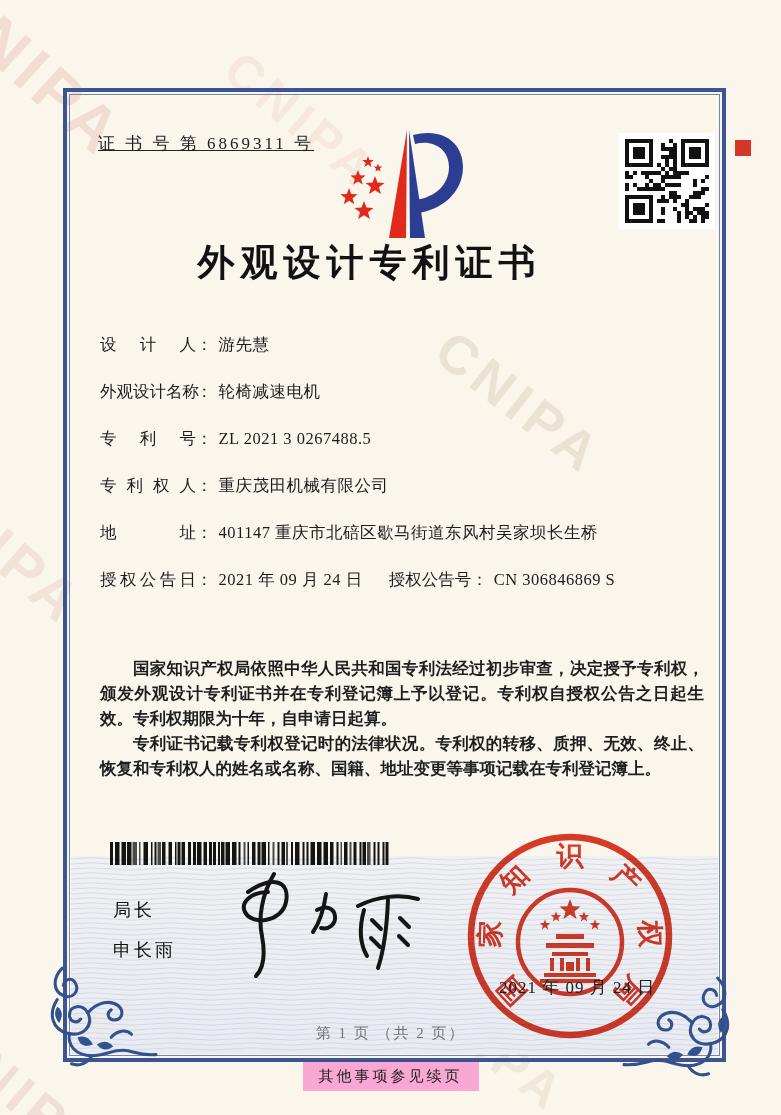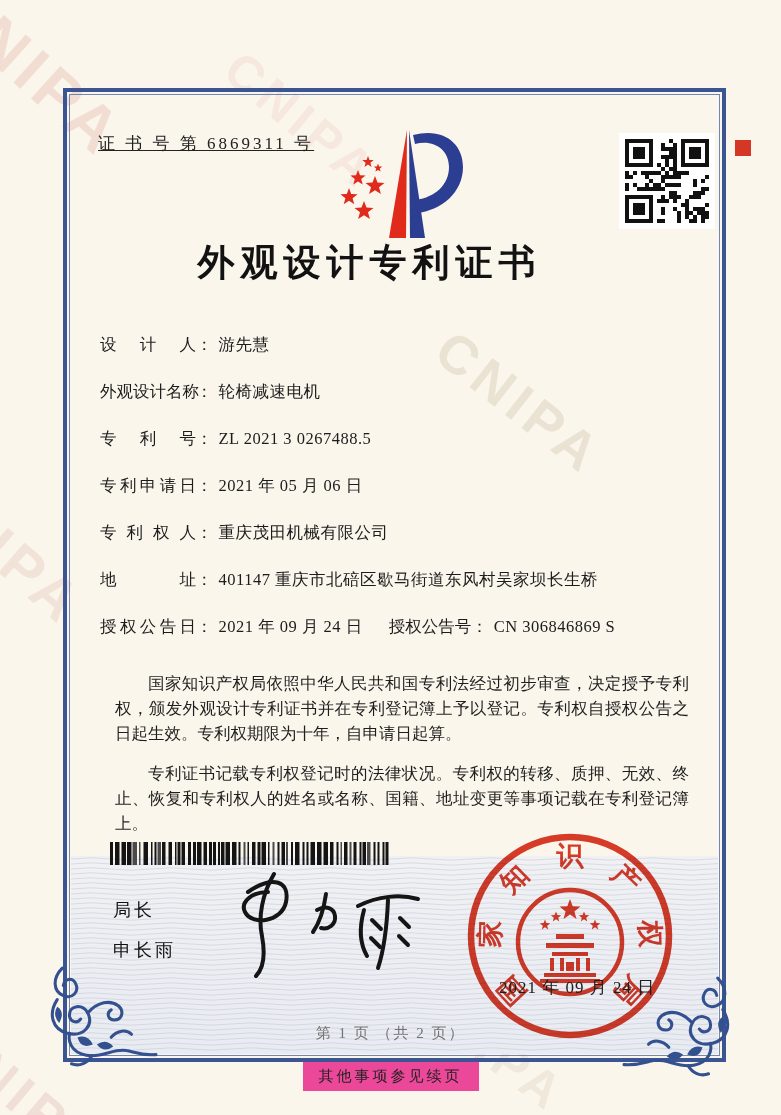--- a/index.html
+++ b/index.html
@@ -20,36 +20,36 @@
   .title{position:absolute;left:0;top:238px;width:739px;text-align:center;
          font-size:37px;font-weight:bold;letter-spacing:6px;color:#121212;z-index:2;}
   .fields{position:absolute;left:100px;top:334px;z-index:2;}
   .frow{height:26px;margin-bottom:21px;font-size:16.5px;color:#1c1c1c;white-space:nowrap;}
   .flabel{display:inline-block;width:96px;text-align:justify;text-align-last:justify;vertical-align:bottom;}
   .fcolon{display:inline-block;}
   .fvalue{display:inline-block;margin-left:6px;letter-spacing:0.5px;}
   .fgroup2{display:inline-block;margin-left:26px;text-align:center;}
   .paras{position:absolute;left:100px;top:656px;width:604px;font-size:16.5px;
          line-height:25px;color:#1e1e1e;z-index:2;text-align:justify;}
-  .paras p{margin:15px;text-indent:2em;}
+  .paras p{margin:0;text-indent:2em;font-weight:bold;}
   .qrbox{position:absolute;left:619px;top:133px;width:96px;height:96px;background:#fff;z-index:2;}
   .qrbox svg{position:absolute;left:6px;top:6px;}
   .redmark{position:absolute;left:735px;top:140px;width:16px;height:16px;background:#d43725;z-index:2;}
   .barcode{position:absolute;left:110px;top:842px;z-index:3;}
   .signer{position:absolute;left:113px;top:898px;z-index:3;font-family:"Liberation Sans",sans-serif;
           font-size:18px;letter-spacing:3px;color:#111;}
   .signer div{margin-bottom:16px;}
   .signature{position:absolute;left:222px;top:866px;z-index:3;}
   .seal{position:absolute;left:460px;top:826px;z-index:3;mix-blend-mode:multiply;opacity:.95;}
   .sealdate{position:absolute;left:488px;top:976px;width:178px;text-align:center;font-size:17px;
             letter-spacing:1px;color:#1d1d1d;z-index:4;white-space:nowrap;}
   .pageinfo{position:absolute;left:0;top:1024px;width:781px;text-align:center;font-size:15px;
             letter-spacing:2px;color:#737373;z-index:3;}
   .contnote{position:absolute;left:0;top:1062px;width:781px;text-align:center;z-index:2;}
-  .contnote span{display:inline-block;background:#ec4899;padding:5px 16px;font-size:15px;
+  .contnote span{display:inline-block;background:#f9a8d4;padding:5px 16px;font-size:15px;
                  letter-spacing:3px;color:#222;}
   .ornament{position:absolute;z-index:3;}
   .logo{position:absolute;left:330px;top:126px;z-index:2;}
 </style>
 </head>
 <body>
 
 <div class="wm" style="left:-28px;top:-34px;font-size:64px;color:rgba(233,200,190,0.55);transform:rotate(42deg);">CNIPA</div>
 <div class="wm" style="left:250px;top:40px;font-size:50px;color:rgba(238,210,200,0.38);transform:rotate(40deg);">CNIPA</div>
 <div class="wm" style="left:462px;top:318px;font-size:54px;color:rgba(224,215,196,0.6);transform:rotate(38deg);">CNIPA</div>
@@ -372,23 +372,20 @@
   <div class="frow">
     <span class="flabel">设计人</span><span class="fcolon">：</span><span class="fvalue">游先慧</span>
   </div>
   <div class="frow">
     <span class="flabel">外观设计名称</span><span class="fcolon">：</span><span class="fvalue">轮椅减速电机</span>
   </div>
   <div class="frow">
     <span class="flabel">专利号</span><span class="fcolon">：</span><span class="fvalue">ZL 2021 3 0267488.5</span>
   </div>
   <div class="frow">
-    <span class="flabel">专利申请日</span><span class="fcolon">：</span><span class="fvalue">2021 年 05 月 06 日</span>
-  </div>
-  <div class="frow">
     <span class="flabel">专利权人</span><span class="fcolon">：</span><span class="fvalue">重庆茂田机械有限公司</span>
   </div>
   <div class="frow">
     <span class="flabel">地址</span><span class="fcolon">：</span><span class="fvalue">401147 重庆市北碚区歇马街道东风村吴家坝长生桥</span>
   </div>
   <div class="frow">
     <span class="flabel">授权公告日</span><span class="fcolon">：</span><span class="fvalue">2021 年 09 月 24 日</span><span class="fgroup2"><span>授权公告号</span><span>：</span><span class="fvalue">CN 306846869 S</span></span>
   </div>
 </div>
 

